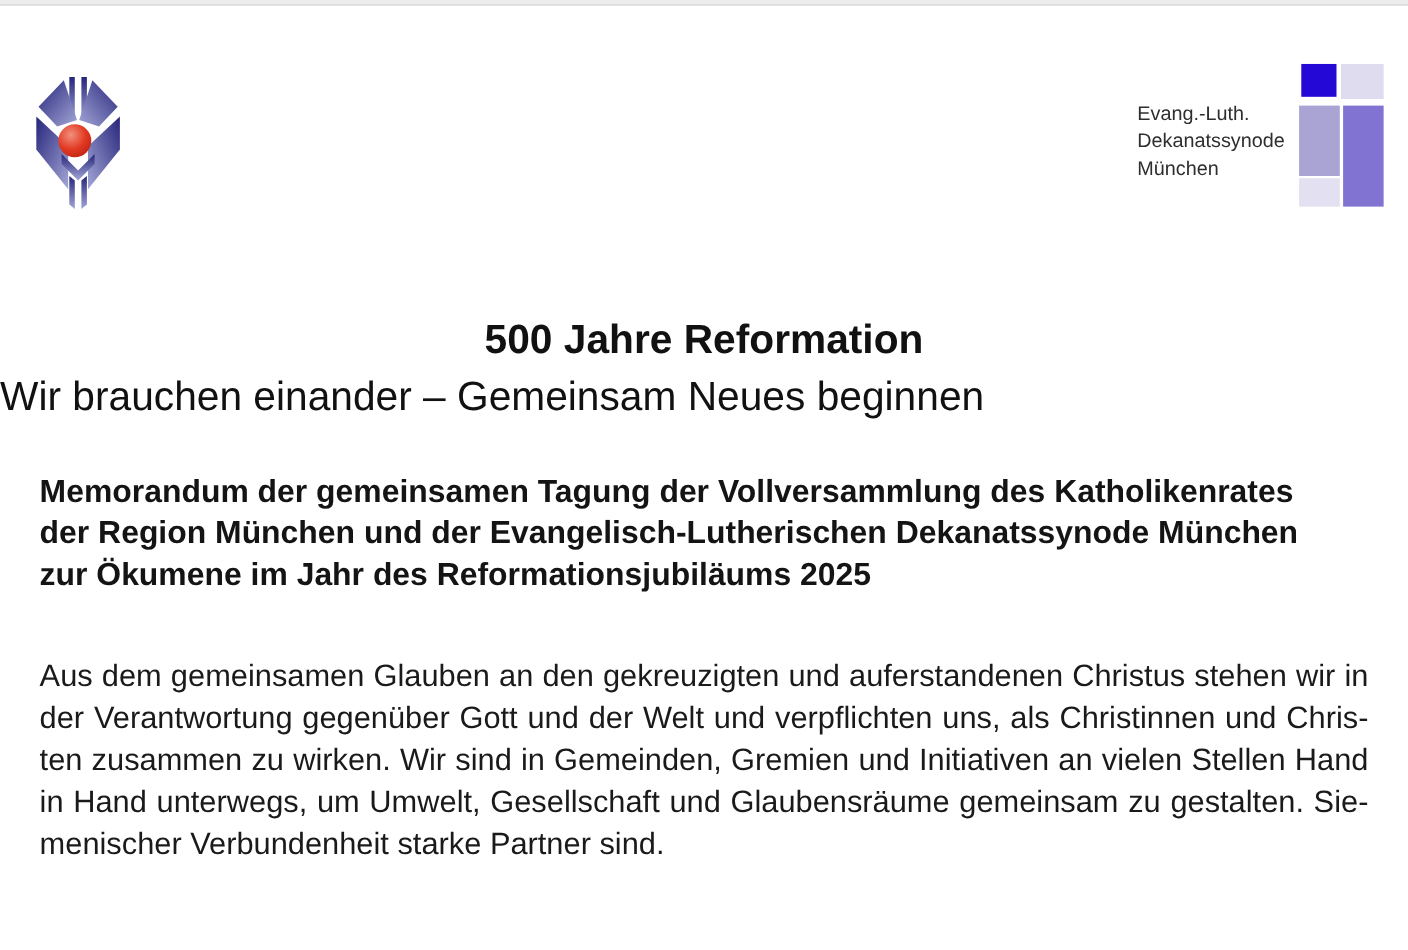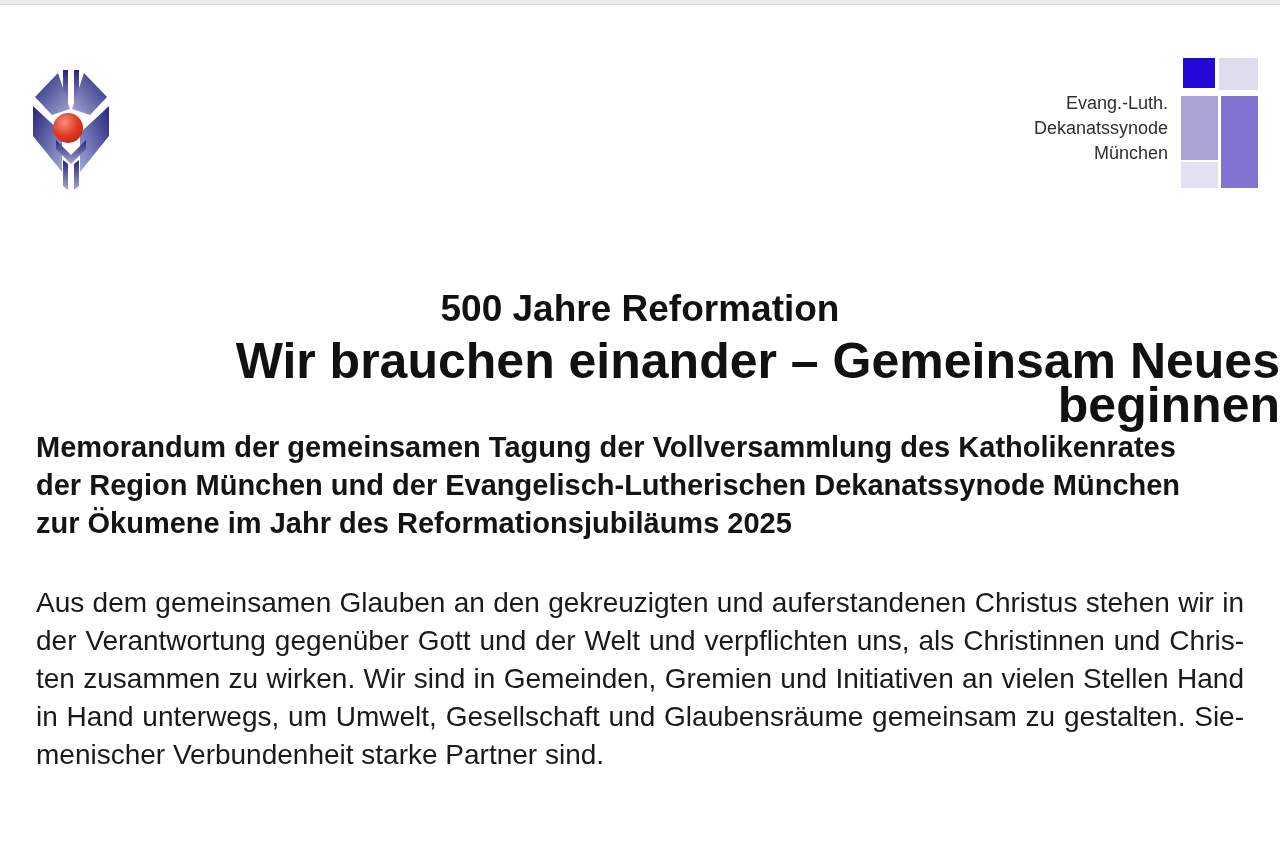--- a/index.html
+++ b/index.html
@@ -22,44 +22,44 @@
   .k-text {
     position: absolute; left: 122px; top: 138px;
     font-family: "Liberation Serif", "DejaVu Serif", serif;
     font-style: italic;
     font-size: 24px; line-height: 27px; color: #2a2a2a;
     white-space: nowrap;
   }
   
   .d-text {
     position: absolute; right: 112px; top: 91px;
-    text-align: right;
+    text-align: left;
     font-size: 18px; line-height: 25px; color: #2e2e2e;
     white-space: nowrap;
   }
   .d-logo { position: absolute; right: 22px; top: 58px; }
   
   .title1 {
     position: absolute; top: 285px; left: 0; width: 100%;
     text-align: center; font-weight: bold;
     font-size: 37px; line-height: 48px; color: #111111;
   }
   .title2 {
     position: absolute; top: 339px; left: 0; width: 100%;
-    text-align: right; font-weight: bold;
-    font-size: 50px; line-height: 44px; color: #111111;
+    text-align: left; font-weight: normal;
+    font-size: 37px; line-height: 44px; color: #111111;
   }
   
   .memo {
     position: absolute; left: 36px; top: 428px; width: 1208px;
     font-weight: bold; font-size: 29px; line-height: 38px; color: #141414;
   }
   
   .body-text {
-    position: absolute; left: 36px; top: 584px; width: 1208px;
+    position: absolute; left: 36px; top: 596px; width: 1208px;
     font-size: 28px; line-height: 38px; color: #1a1a1a;
   }
   .jline { text-align: justify; text-align-last: justify; }
   .jline.last { text-align: justify; text-align-last: left; }
 </style>
 </head>
 <body>
 
 <div class="page">
   <div class="top-strip"></div>

